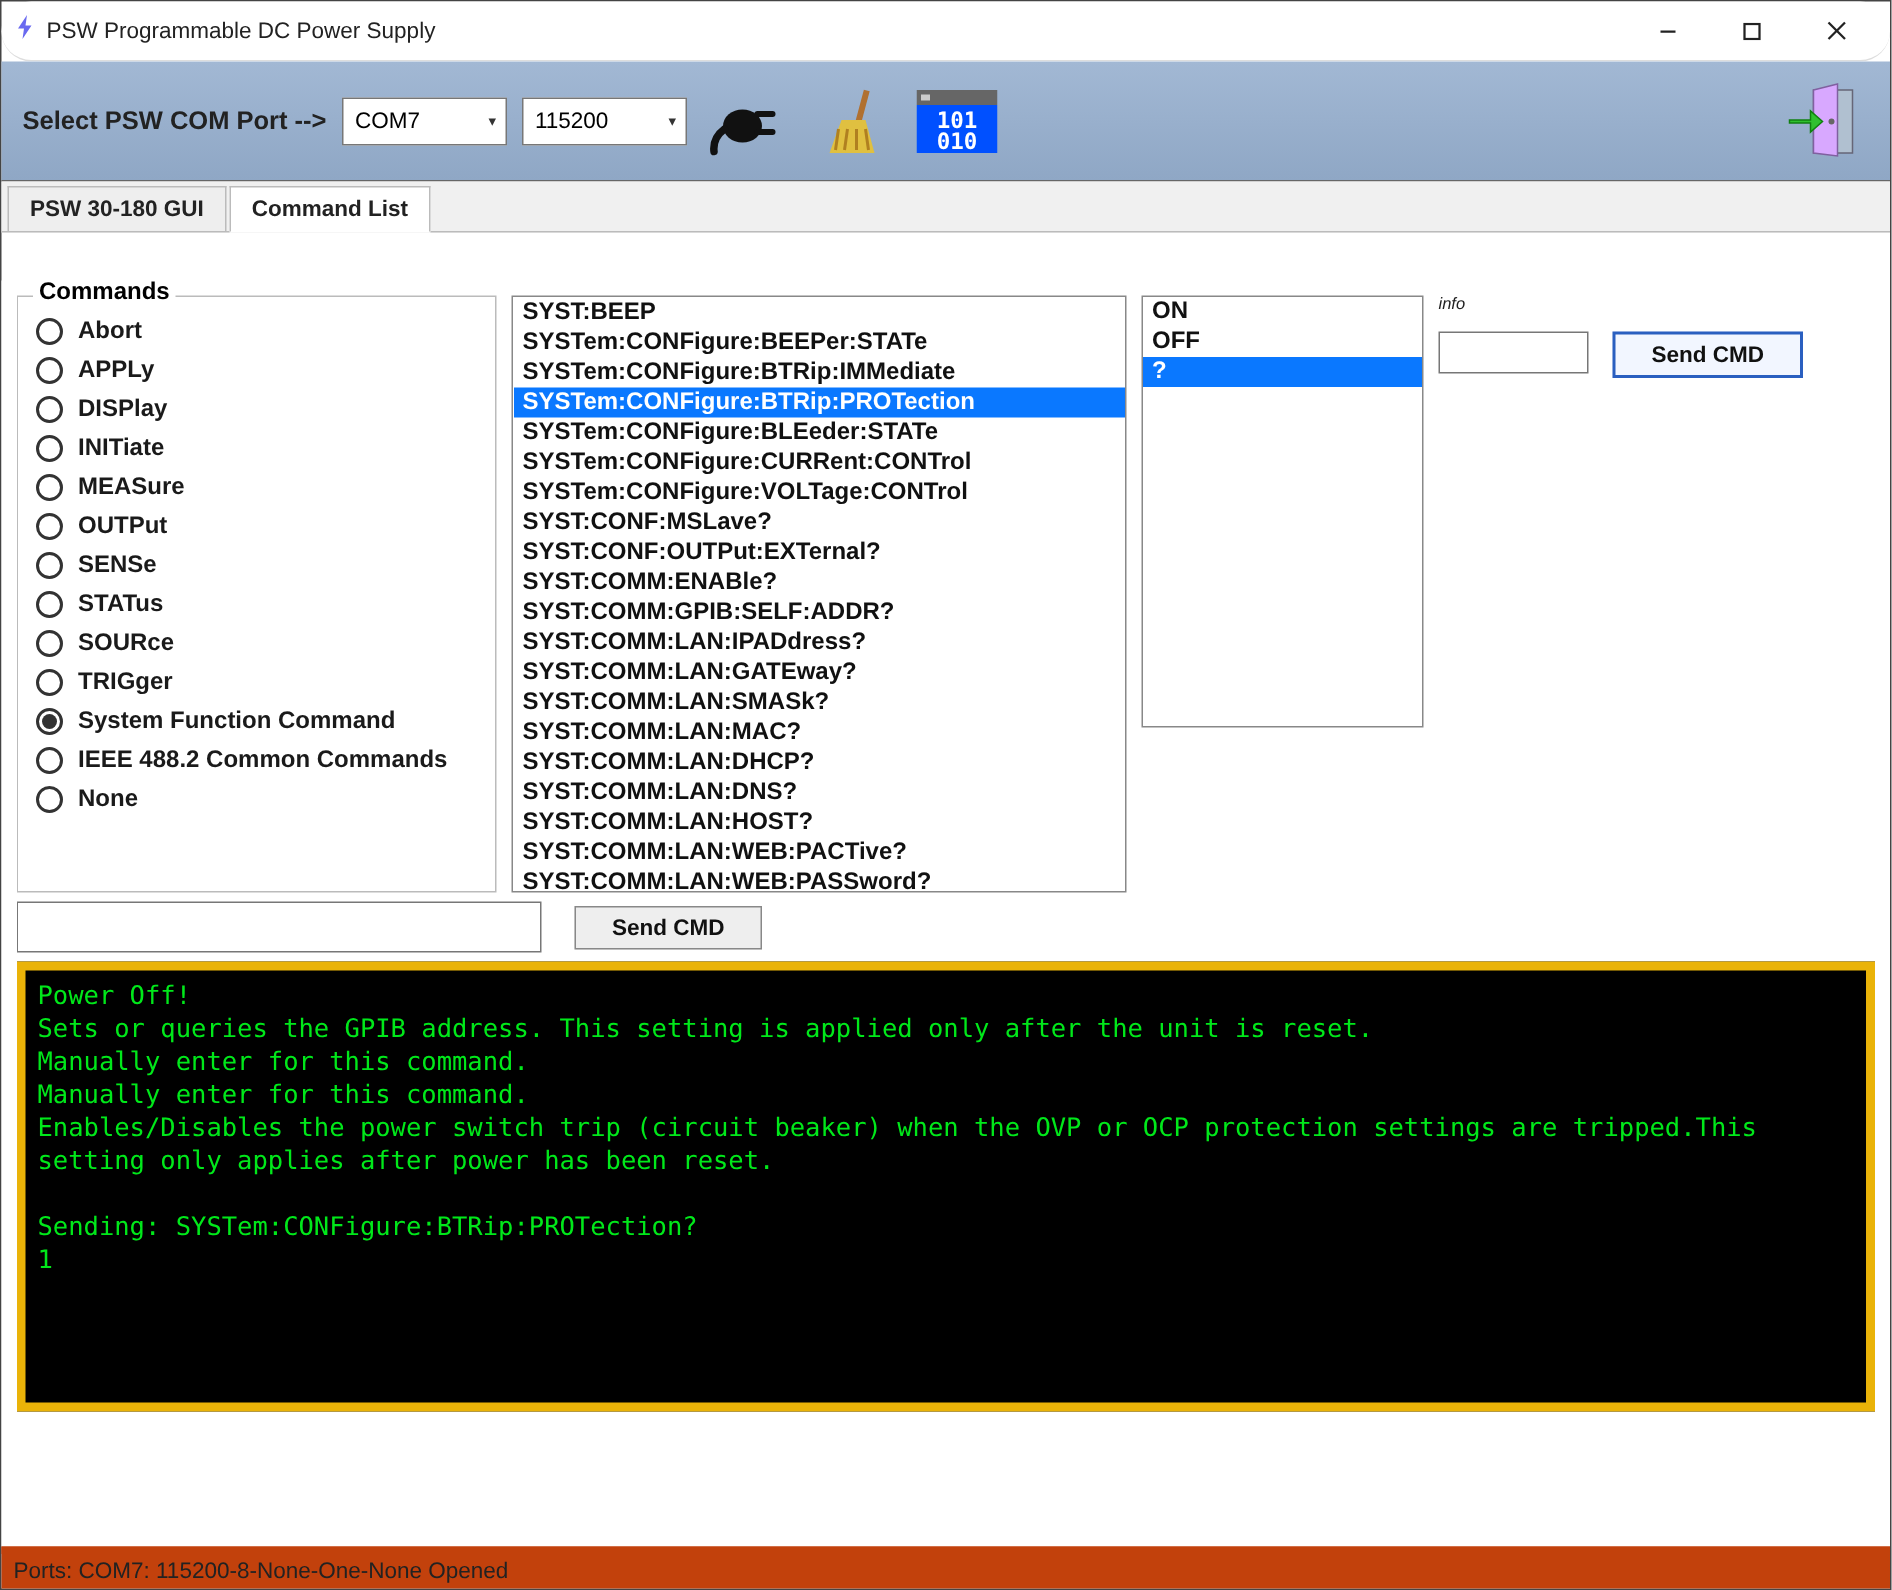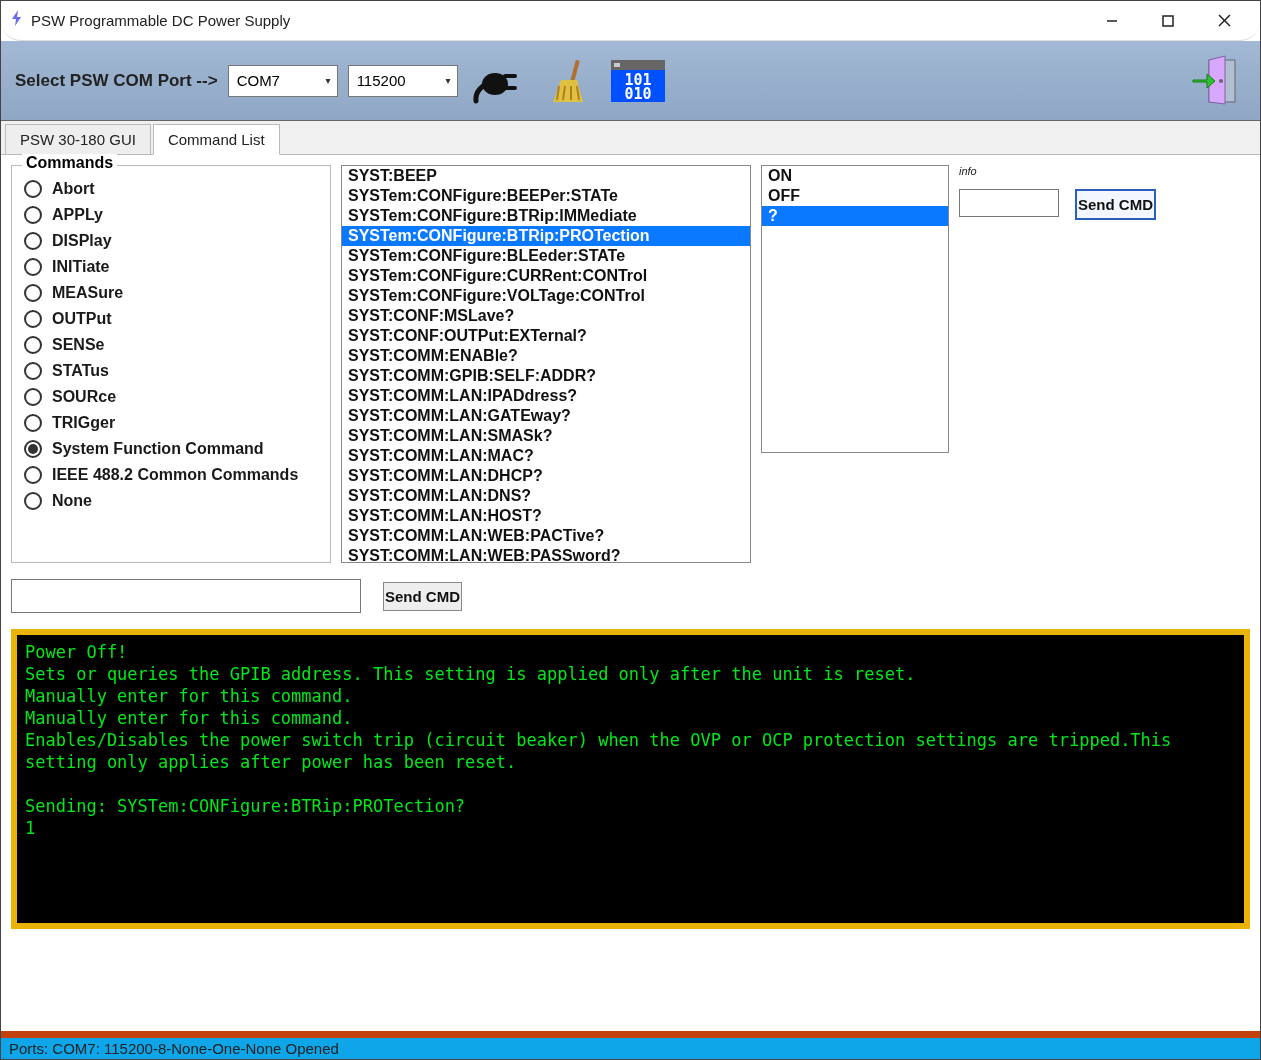--- a/index.html
+++ b/index.html
@@ -99,42 +99,43 @@
     background: #f0f0f0;
     border-bottom: 1px solid #bbb;
     padding-left: 4px;
     padding-top: 4px;
     height: 34px;
     align-items: flex-end;
   }
   .tab {
     padding: 6px 14px;
     font-size: 15px;
-    font-weight: normal;
+    font-weight: bold;
     background: #eee;
     border: 1px solid #bbb;
     border-bottom: none;
     margin-right: 2px;
     color: #222;
   }
   .tab.active {
     background: #fff;
     border-bottom: 1px solid #fff;
     position: relative;
     top: 1px;
   }
   
   .main {
     flex: 1;
     display: flex;
     flex-direction: column;
     padding: 10px;
-    gap: 12px;
+    gap: 2px;
     background: #fff;
     min-height: 0;
+    margin-top: 32px;
   }
   .row {
     display: flex;
     gap: 10px;
   }
   
   .groupbox {
     border: 1px solid #bbb;
     padding: 10px 12px 12px 12px;
     position: relative;
@@ -208,21 +209,21 @@
   .info-row { display: flex; align-items: flex-start; gap: 16px; margin-top: 6px;}
   .text-input {
     border: 1px solid #777;
     height: 28px;
     background: #fff;
     width: 100px;
   }
   .btn {
     background: #eee;
     border: 1px solid #888;
-    padding: 5px 1px;
+    padding: 5px 24px;
     font-size: 15px;
     font-weight: bold;
     color: #111;
   }
   .btn.primary {
     border: 2px solid #2a5fc0;
     background: #f2f6ff;
   }
   .lower-row {
     display: flex;
@@ -245,22 +246,22 @@
     padding: 6px 8px;
     border: 6px solid #eab308;
     height: 300px;
     overflow-y: auto;
     white-space: pre-wrap;
     line-height: 22px;
   }
   
   .statusbar {
     height: 28px;
-    background: #0ea5e9;
-    border-top: 7px solid #c2410c;
+    background: #c2410c;
+    border-top: 5px solid #c2410c;
     display: flex;
     align-items: center;
     padding: 0 8px;
     font-size: 15px;
     color: #222;
   }
   
   .listbox::-webkit-scrollbar { width: 18px; }
   .listbox::-webkit-scrollbar-thumb { background: #c8c8c8; border: 1px solid #aaa; }
   .listbox::-webkit-scrollbar-track { background: #eee; }

